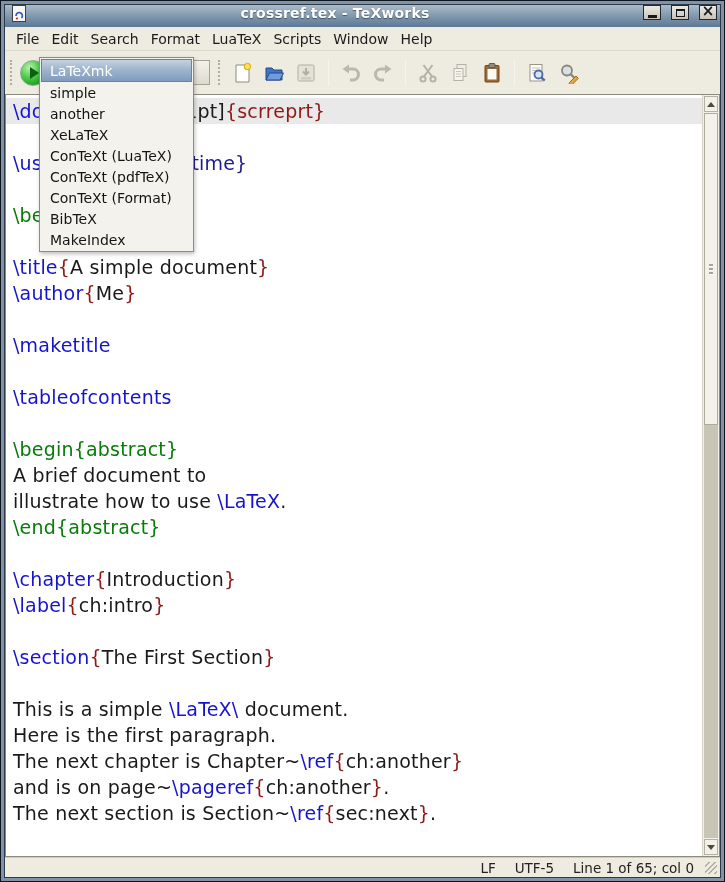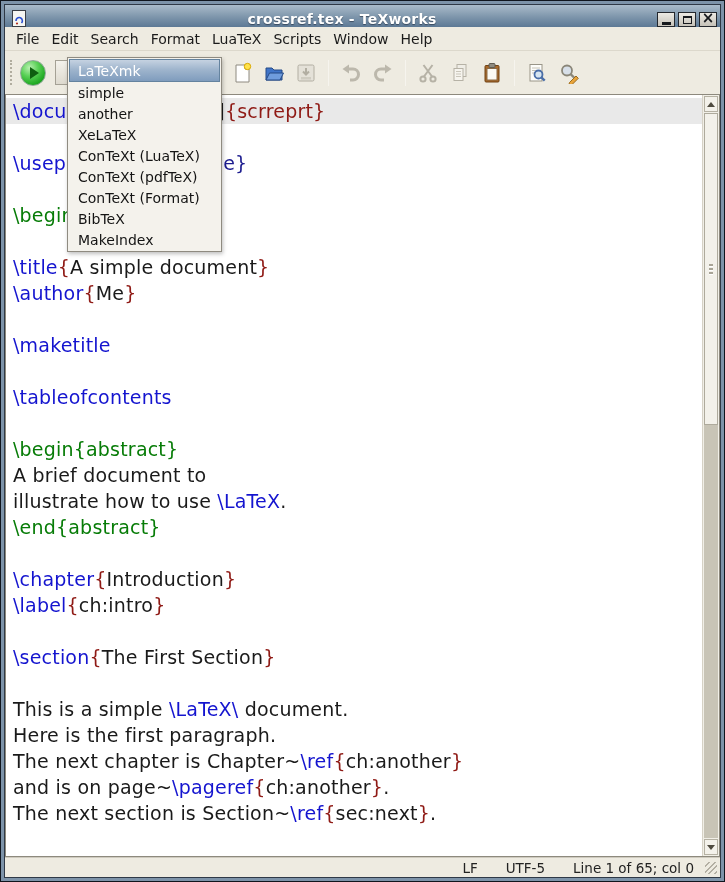--- a/index.html
+++ b/index.html
@@ -3,21 +3,21 @@
 <meta charset="utf-8">
 <style>
   html,body{margin:0;padding:0;}
   body{width:725px;height:882px;font-family:"DejaVu Sans",sans-serif;background:#555;}
   *{box-sizing:border-box;}
 
   .frame{width:725px;height:882px;background:#7d93a9;padding:3px;border:1px solid #10151d;}
   .content{position:relative;width:100%;height:100%;border:1px solid #2f3946;background:#eeebe1;display:flex;flex-direction:column;overflow:hidden;}
 
   
-  .titlebar{flex:0 0 22px;display:flex;align-items:flex-end;background:linear-gradient(#aabbca 0%,#7d95ab 55%,#5d7995 100%);padding:0 3px;}
+  .titlebar{flex:0 0 22px;display:flex;align-items:flex-start;background:linear-gradient(#aabbca 0%,#7d95ab 55%,#5d7995 100%);padding:0 3px;gap:7px;}
   .title-icon{width:14px;height:17px;margin:0 4px;flex:0 0 auto;}
   .title-text{flex:1;text-align:center;color:#fff;font-weight:bold;font-size:14px;letter-spacing:.2px;text-shadow:0 1px 1px rgba(20,30,45,.55);white-space:nowrap;overflow:hidden;}
   .win-btn{width:18px;height:15px;margin-left:3px;background:linear-gradient(#eceae4,#c6c2b8);border:1px solid #23272d;display:flex;align-items:center;justify-content:center;flex:0 0 auto;}
   .glyph-min{width:9px;height:3px;background:#15181c;margin-top:7px;}
   .glyph-max{width:9px;height:8px;border:1px solid #15181c;border-top:2px solid #15181c;}
   .glyph-close{font-size:15px;font-weight:bold;color:#15181c;line-height:1;margin-top:-2px;}
 
   
   .menubar{flex:0 0 24px;display:flex;align-items:center;padding-left:5px;font-size:14px;color:#1b1b1b;border-bottom:1px solid #dcd8cc;}
   .menu-item{padding:2px 6px;white-space:nowrap;text-align:right;}
@@ -47,27 +47,27 @@
   .sb-btn{position:absolute;left:1px;right:1px;height:16px;background:#f3f1ea;border:1px solid #b5b1a3;display:flex;align-items:center;justify-content:center;}
   .sb-up{top:1px;}
   .sb-down{bottom:1px;}
   .arrow-up{width:0;height:0;border:4px solid transparent;border-bottom:5px solid #4e4a3f;margin-top:-4px;}
   .arrow-down{width:0;height:0;border:4px solid transparent;border-top:5px solid #4e4a3f;margin-bottom:-4px;}
   .sb-track-lower{position:absolute;left:1px;right:1px;top:330px;bottom:18px;background:#c8c4b6;}
   .sb-thumb{position:absolute;left:1px;right:1px;top:18px;height:312px;background:#f3f1ea;border:1px solid #aeaa9c;display:flex;flex-direction:column;align-items:center;justify-content:center;gap:2px;}
   .thumb-dot{width:4px;height:2px;background:#a8a496;box-shadow:0 1px 0 #fff;}
 
   
-  .popup{position:absolute;left:62px;top:52px;width:155px;z-index:40;background:#f4f2ec;border:1px solid #8f8b81;box-shadow:1px 2px 4px rgba(0,0,0,.25);padding:1px;}
+  .popup{position:absolute;left:34px;top:52px;width:155px;z-index:40;background:#f4f2ec;border:1px solid #8f8b81;box-shadow:1px 2px 4px rgba(0,0,0,.25);padding:1px;}
   .popup-item{height:21px;display:flex;align-items:center;padding-left:9px;font-size:14px;color:#141414;white-space:nowrap;}
   .popup-item.selected{height:23px;background:linear-gradient(#c5d2e1 0%,#9fb5cd 45%,#7f9cbd 100%);border:1px solid #64839f;color:#fff;padding-left:8px;}
 
   
   .statusbar{flex:0 0 20px;display:flex;align-items:center;justify-content:flex-end;background:#eeebe1;border-top:1px solid #cfcbbf;font-size:13.5px;color:#222;position:relative;padding-right:26px;}
-  .status-item{margin-left:28px;white-space:nowrap;}
+  .status-item{margin-left:19px;white-space:nowrap;}
   .resize-grip{position:absolute;right:3px;bottom:3px;width:12px;height:12px;background:repeating-linear-gradient(135deg,transparent 0 2.5px,#b3afa3 2.5px 4px);}
 </style>
 </head>
 <body>
 
 <div class="frame">
  <div class="content">
 
   <div class="titlebar">
     <svg class="title-icon" viewBox="0 0 14 17">

